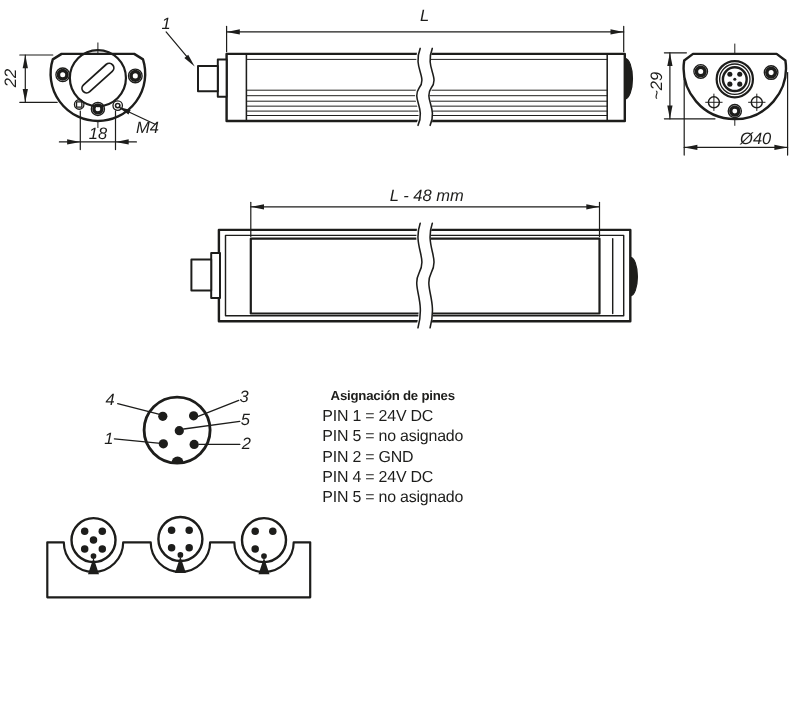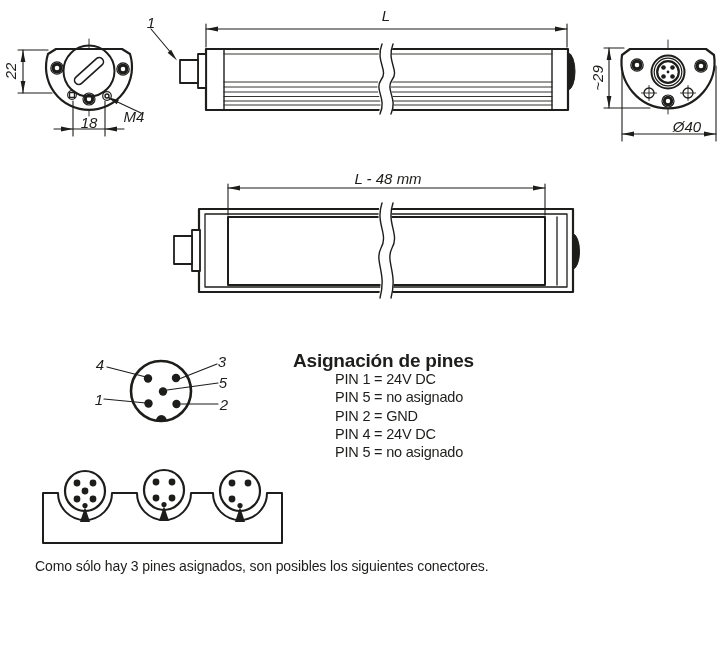--- a/index.html
+++ b/index.html
@@ -5,22 +5,22 @@
   html,body{margin:0;padding:0;background:#fff;}
   #page{position:relative;width:727px;height:655px;background:#fff;overflow:hidden;
         font-family:"Liberation Sans",sans-serif;color:#1d1d1b;}
   #linework{position:absolute;left:0;top:0;}
   .dim-label{position:absolute;font:italic 15px "Liberation Sans",sans-serif;color:#1d1d1b;
              transform:translate(-50%,-50%);white-space:nowrap;}
   .dim-label.rot{transform:translate(-50%,-50%) rotate(-90deg);}
   .pin-num{position:absolute;font:italic 15px "Liberation Sans",sans-serif;color:#1d1d1b;
            transform:translate(-50%,-50%);}
   .pin-block{position:absolute;left:293px;top:351px;letter-spacing:-0.2px;}
-  .pin-block .title{font-weight:bold;font-size:19px;line-height:19px;text-align:center;}
-  .pin-block .row{font-size:14.5px;line-height:18.3px;margin-left:42px;}
+  .pin-block .title{font-weight:bold;font-size:12px;line-height:19px;text-align:center;}
+  .pin-block .row{font-size:14.5px;line-height:18.3px;}
   .note{position:absolute;font-size:14px;letter-spacing:-0.1px;white-space:nowrap;}
   .note .ln{line-height:18.5px;}
 </style>
 </head>
 <body>
 
 <div id="page">
 
 <svg id="linework" width="727" height="655" viewBox="0 0 727 655" stroke="#1d1d1b" fill="none" stroke-linecap="round" stroke-linejoin="round">
 
@@ -234,15 +234,14 @@
 
 <div class="pin-block">
   <div class="title">Asignación de pines</div>
   <div class="row">PIN 1 = 24V DC</div>
   <div class="row">PIN 5 = no asignado</div>
   <div class="row">PIN 2 = GND</div>
   <div class="row">PIN 4 = 24V DC</div>
   <div class="row">PIN 5 = no asignado</div>
 </div>
 
-<div class="note" style="left:35px;top:558px">Como sólo hay 3 pines asignados, son posibles los siguientes conectores.</div>
 
 </div>
 
 </body></html>

